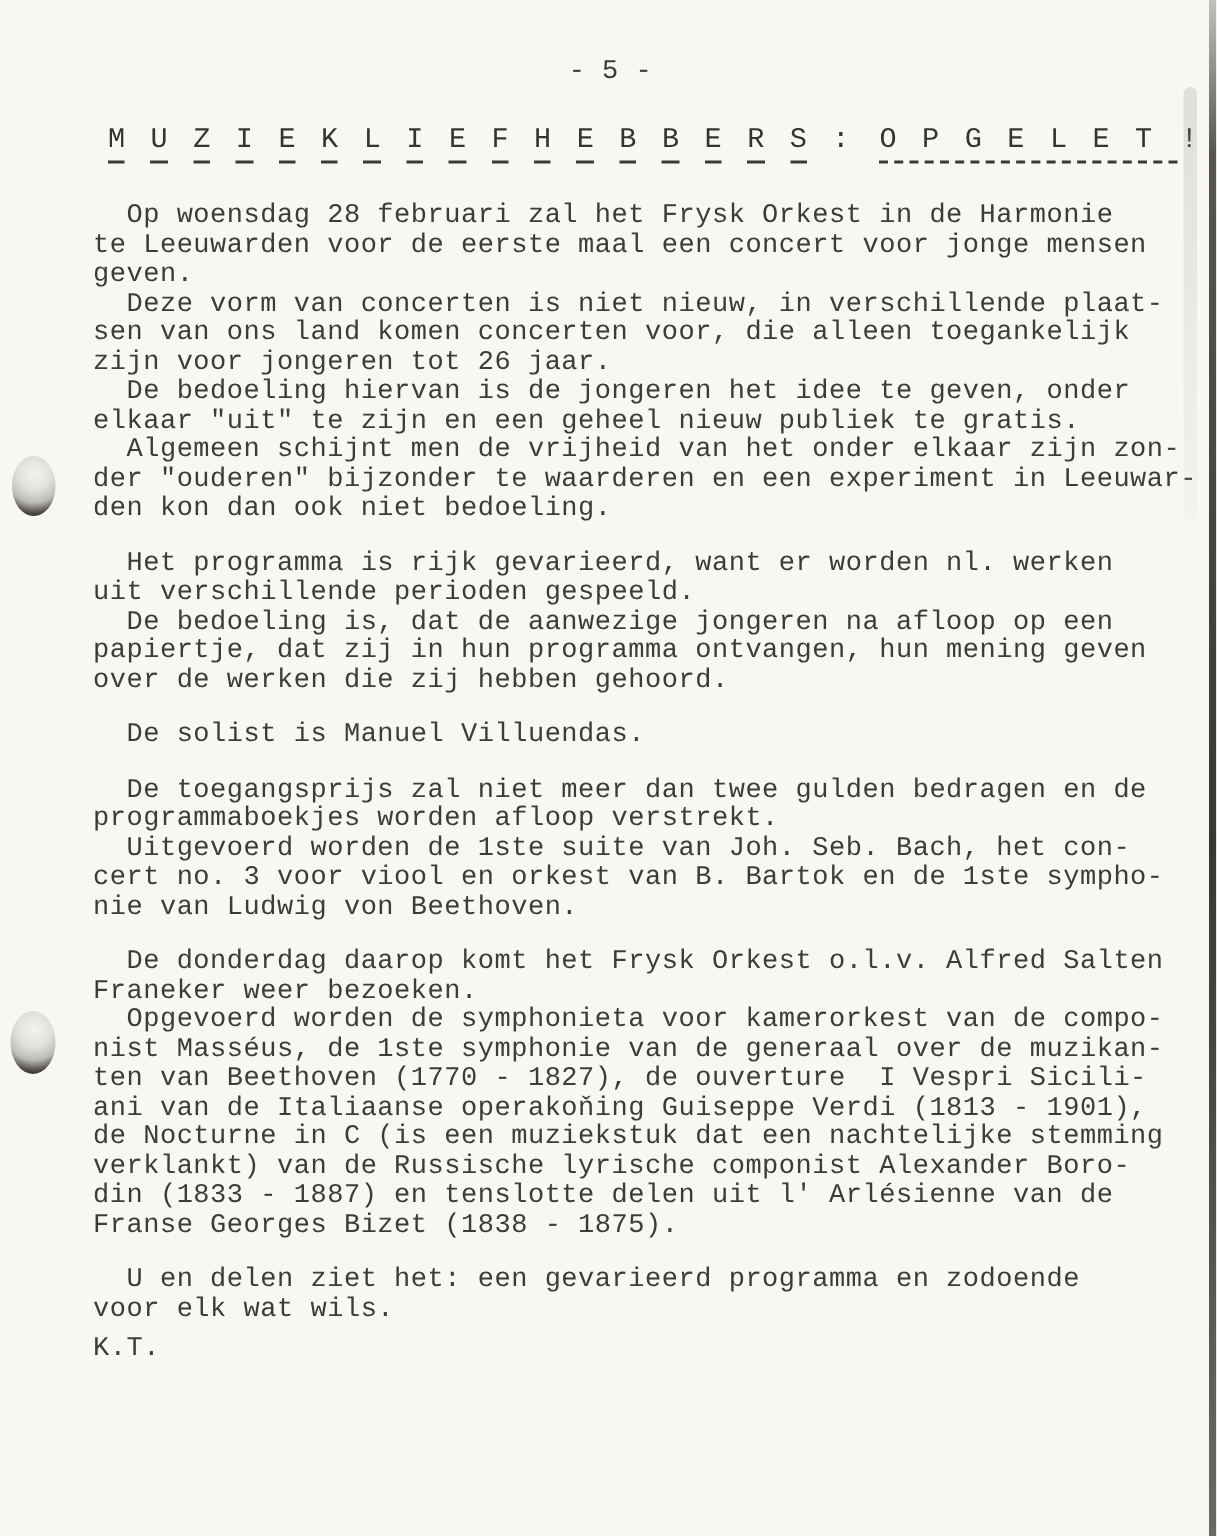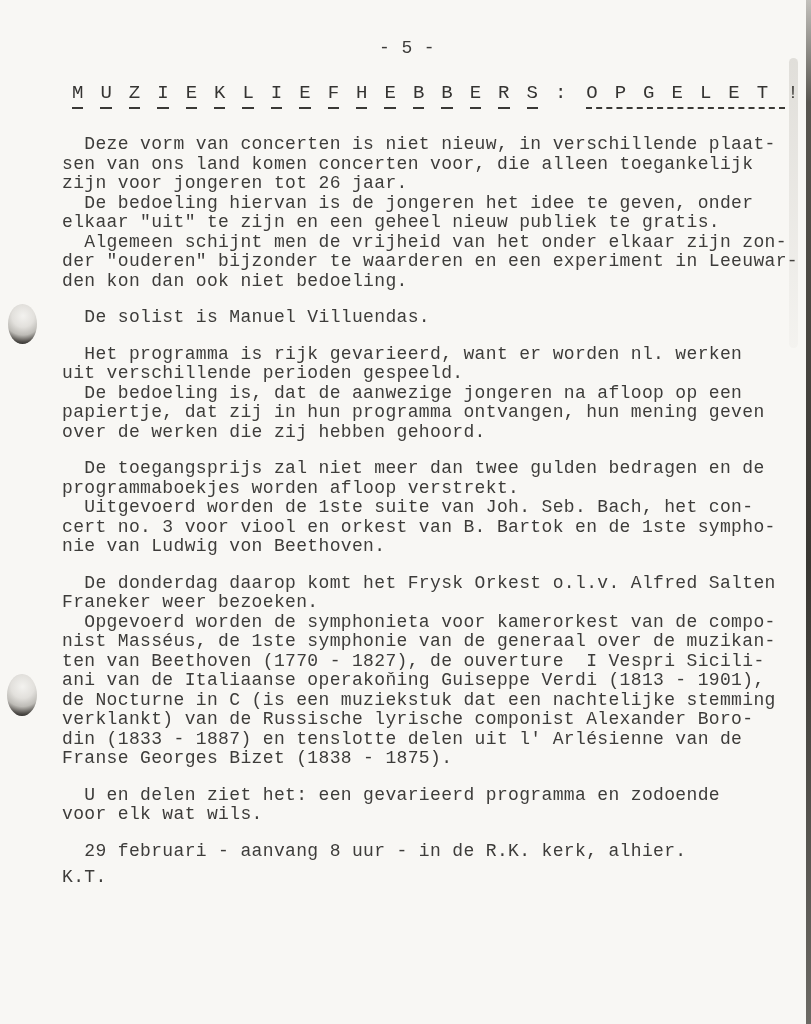--- a/index.html
+++ b/index.html
@@ -107,40 +107,43 @@
 
   <div class="page-number">- 5 -</div>
 
   <div class="heading">
     <span class="heading-letters"><span class="hl">M</span><span class="hl">U</span><span class="hl">Z</span><span class="hl">I</span><span class="hl">E</span><span class="hl">K</span><span class="hl">L</span><span class="hl">I</span><span class="hl">E</span><span class="hl">F</span><span class="hl">H</span><span class="hl">E</span><span class="hl">B</span><span class="hl">B</span><span class="hl">E</span><span class="hl">R</span><span class="hl">S</span></span><span class="heading-colon">:</span><span class="heading-alert">OPGELET</span><span class="heading-bang">!</span>
   </div>
 
   <div class="body-text">
 
     <div class="para-group first">
+      <p>  Op woensdag 28 februari zal het Frysk Orkest in de Harmonie
+te Leeuwarden voor de eerste maal een concert voor jonge mensen
+geven.</p>
       <p>  Deze vorm van concerten is niet nieuw, in verschillende plaat-
 sen van ons land komen concerten voor, die alleen toegankelijk
 zijn voor jongeren tot 26 jaar.</p>
       <p>  De bedoeling hiervan is de jongeren het idee te geven, onder
 elkaar "uit" te zijn en een geheel nieuw publiek te gratis.</p>
       <p>  Algemeen schijnt men de vrijheid van het onder elkaar zijn zon-
 der "ouderen" bijzonder te waarderen en een experiment in Leeuwar-
 den kon dan ook niet bedoeling.</p>
     </div>
 
     <div class="para-group">
-      <p>  De solist is Manuel Villuendas.</p>
-    </div>
-
-    <div class="para-group">
       <p>  Het programma is rijk gevarieerd, want er worden nl. werken
 uit verschillende perioden gespeeld.</p>
       <p>  De bedoeling is, dat de aanwezige jongeren na afloop op een
 papiertje, dat zij in hun programma ontvangen, hun mening geven
 over de werken die zij hebben gehoord.</p>
+    </div>
+
+    <div class="para-group">
+      <p>  De solist is Manuel Villuendas.</p>
     </div>
 
     <div class="para-group">
       <p>  De toegangsprijs zal niet meer dan twee gulden bedragen en de
 programmaboekjes worden afloop verstrekt.</p>
       <p>  Uitgevoerd worden de 1ste suite van Joh. Seb. Bach, het con-
 cert no. 3 voor viool en orkest van B. Bartok en de 1ste sympho-
 nie van Ludwig von Beethoven.</p>
     </div>
 
@@ -155,20 +158,17 @@
 verklankt) van de Russische lyrische componist Alexander Boro-
 din (1833 - 1887) en tenslotte delen uit l' Arlésienne van de
 Franse Georges Bizet (1838 - 1875).</p>
     </div>
 
     <div class="para-group">
       <p>  U en delen ziet het: een gevarieerd programma en zodoende
 voor elk wat wils.</p>
     </div>
 
-    <div class="para-group">
-      <p>  29 februari - aanvang 8 uur - in de R.K. kerk, alhier.</p>
-    </div>
 
     <div class="signature">K.T.</div>
   </div>
 
 </div>
 
 </body></html>

